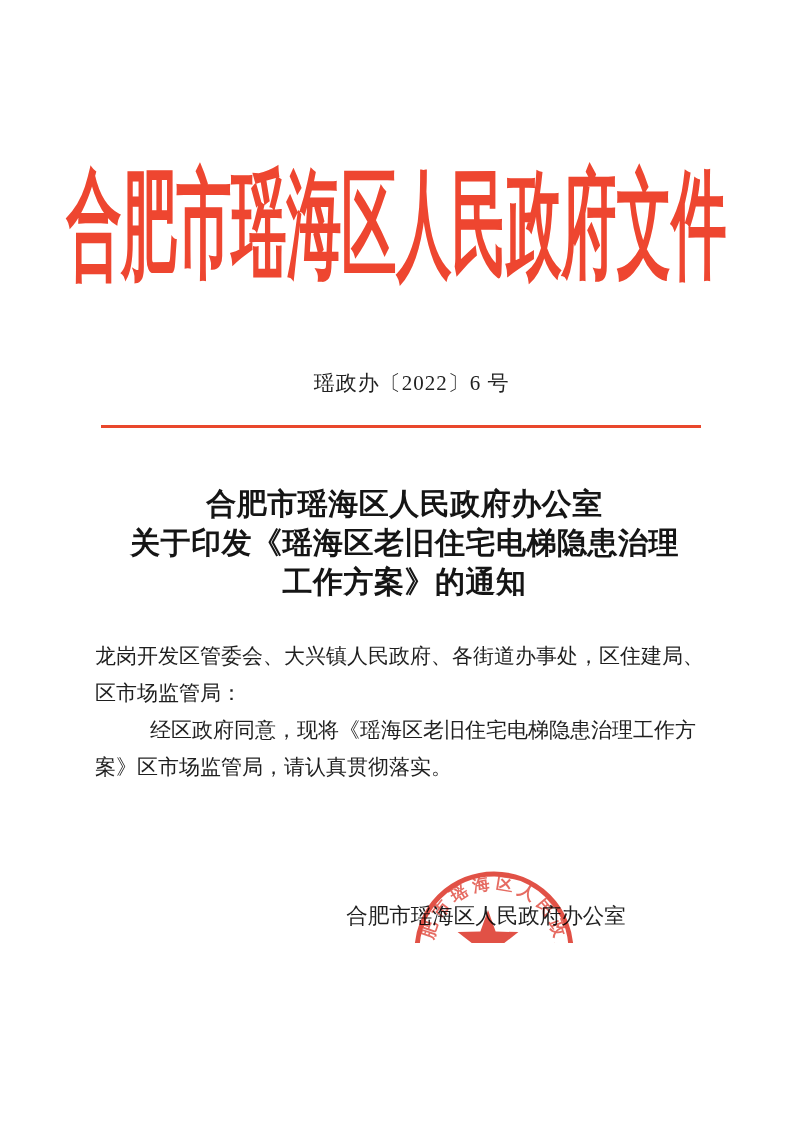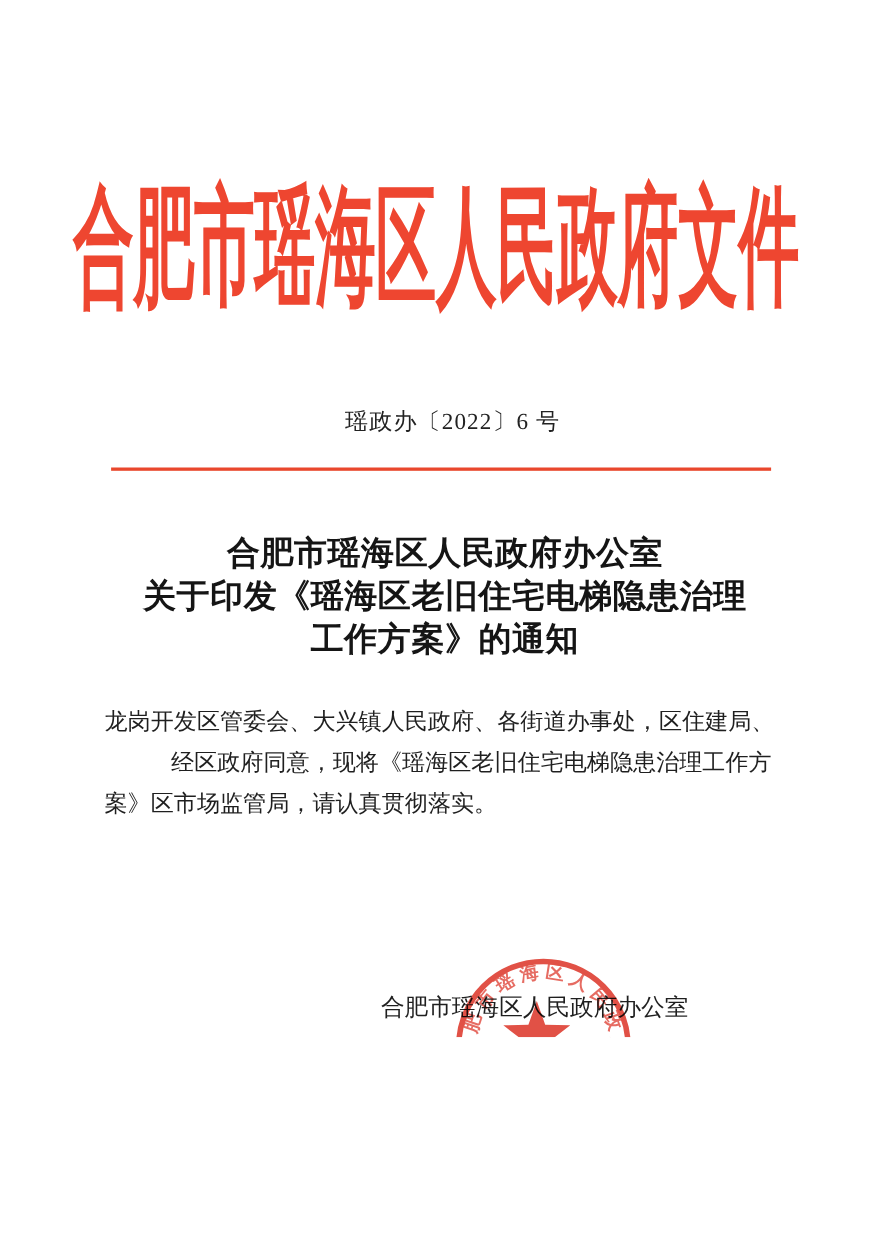--- a/index.html
+++ b/index.html
@@ -48,21 +48,21 @@
     letter-spacing:0.5px;
   }
   .body-text{
     position:absolute;
     top:638px;left:95px;width:612px;
     font-size:21px;
     line-height:37px;
     color:#1f1f1f;
   }
   .body-line{white-space:nowrap;}
-  .indent{padding-left:55px;text-align:center;}
+  .indent{padding-left:55px;}
   .sign-block{
     position:absolute;
     top:903px;left:325px;width:322px;
     text-align:center;
     font-size:21.5px;
     color:#1f1f1f;
   }
   .sign-org{line-height:26px;}
   .sign-date{margin-top:16px;line-height:26px;letter-spacing:1px;}
   .seal{
@@ -87,20 +87,21 @@
   <div class="red-rule"></div>
 
   <div class="doc-title">
     <div>合肥市瑶海区人民政府办公室</div>
     <div>关于印发《瑶海区老旧住宅电梯隐患治理</div>
     <div>工作方案》的通知</div>
   </div>
 
   <div class="body-text">
     <div class="body-line">龙岗开发区管委会、大兴镇人民政府、各街道办事处，区住建局、</div>
+    <div class="body-line">区市场监管局：</div>
     <div class="body-line indent">经区政府同意，现将《瑶海区老旧住宅电梯隐患治理工作方</div>
     <div class="body-line">案》区市场监管局，请认真贯彻落实。</div>
   </div>
 
   <div class="sign-block">
     <div class="sign-org">合肥市瑶海区人民政府办公室</div>
     <div class="sign-date">2013 年 3 月 18 日</div>
   </div>
 
   <svg class="seal" viewBox="-90 -90 180 180" xmlns="http://www.w3.org/2000/svg">

